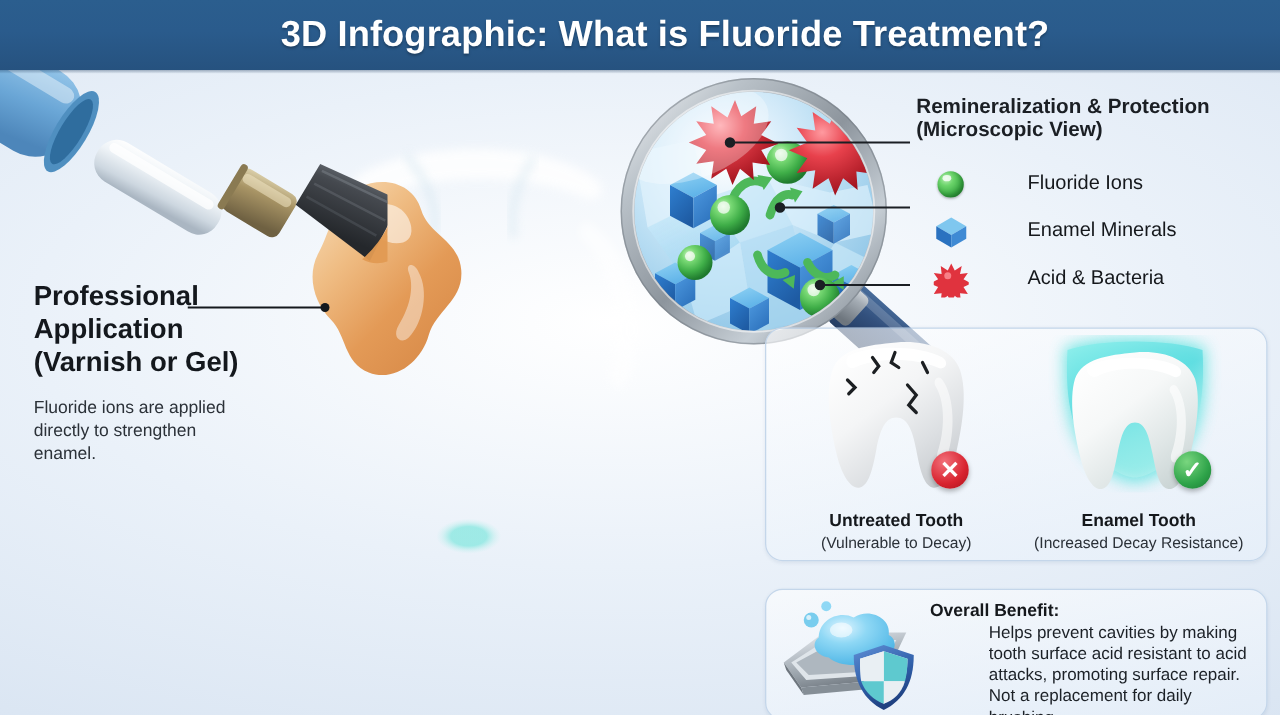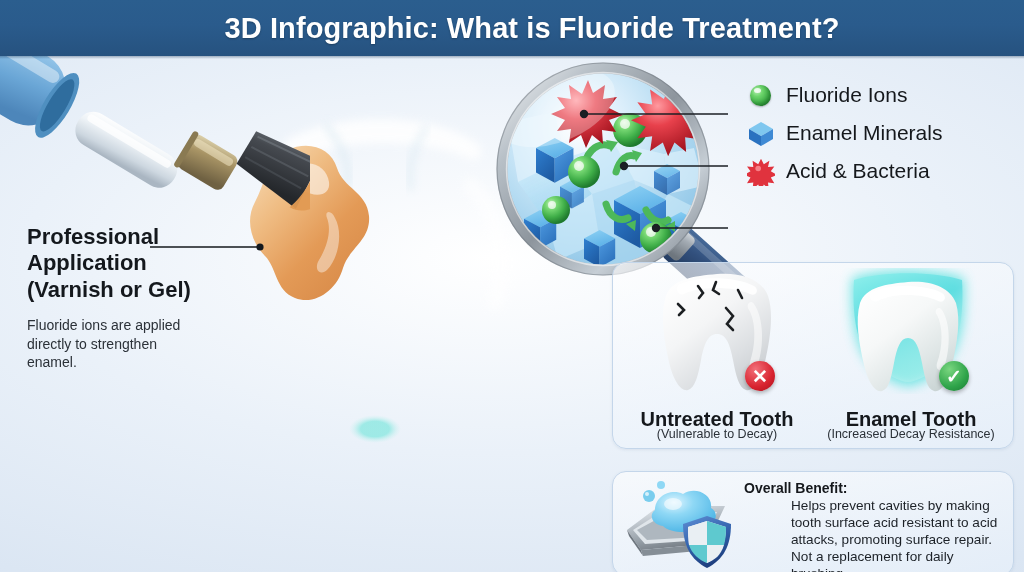--- a/index.html
+++ b/index.html
@@ -50,21 +50,21 @@
   
   #leaders{position:absolute;left:560px;top:100px;width:230px;height:160px;z-index:16;pointer-events:none;}
 
   
   #legend{position:absolute;left:733px;top:76px;width:288px;z-index:20;}
   #legend-title{
     font-size:16.5px;font-weight:bold;color:#1b1f24;line-height:1.18;margin:0 0 13px 0;
   }
   .legend-row{display:flex;align-items:center;height:38px;margin-left:13px;}
   .legend-ico{width:30px;height:30px;flex:0 0 30px;position:relative;margin-right:10px;}
-  .legend-label{font-size:21px;color:#15181c;}
+  .legend-label{font-size:16px;color:#15181c;margin-left:36px;}
 
   
   .ion-sphere{
     width:21px;height:21px;border-radius:50%;
     position:absolute;left:4px;top:5px;
     background:radial-gradient(circle at 33% 28%, #b8f0b4 0%, #6bd46a 28%, #3fae48 62%, #237a32 100%);
     box-shadow:0 1px 2px rgba(0,0,0,.3), inset -2px -2px 4px rgba(0,60,10,.35);
   }
   .ion-sphere:after{
     content:"";position:absolute;left:4px;top:3px;width:7px;height:5px;border-radius:50%;
@@ -85,21 +85,21 @@
   #compare-panel{
     position:absolute;left:612px;top:262px;width:400px;height:185px;z-index:18;
     border-radius:14px;border:1px solid #c4d6ea;
     background:linear-gradient(170deg,rgba(255,255,255,.62) 0%,rgba(231,240,250,.72) 100%);
     box-shadow:0 1px 3px rgba(60,90,130,.10);
   }
   .cmp-col{position:absolute;top:0;width:200px;height:185px;}
   .cmp-tooth{position:absolute;left:0;right:0;top:6px;height:125px;display:flex;align-items:flex-end;justify-content:center;}
   .cmp-name{
     position:absolute;left:0;right:0;top:145px;text-align:center;
-    font-size:20px;font-weight:bold;color:#15181c;
+    font-size:14px;font-weight:bold;color:#15181c;
   }
   .cmp-sub{
     position:absolute;left:0;right:0;top:164px;text-align:center;
     font-size:12.5px;color:#2b3138;
   }
   .badge{
     position:absolute;width:30px;height:30px;border-radius:50%;
     display:flex;align-items:center;justify-content:center;
     font-size:19px;font-weight:bold;color:#fff;
     box-shadow:0 2px 4px rgba(0,0,0,.3);
@@ -447,20 +447,24 @@
           <circle cx="24" cy="14" r="3.4"></circle>
         <line x1="64" y1="66" x2="168" y2="66"></line>
           <circle cx="64" cy="66" r="3.4"></circle>
         <line x1="96" y1="128" x2="168" y2="128"></line>
           <circle cx="96" cy="128" r="3.4"></circle>
       </g>
     </svg>
   </div>
 
   <div id="legend">
+    <div id="legend-title">
+      <div>Remineralization &amp; Protection</div>
+      <div>(Microscopic View)</div>
+    </div>
 
     <div class="legend-row">
       <span class="legend-ico">
         <span class="ion-sphere"></span>
       </span>
       <span class="legend-label">Fluoride Ions</span>
     </div>
 
     <div class="legend-row">
       <span class="legend-ico">

